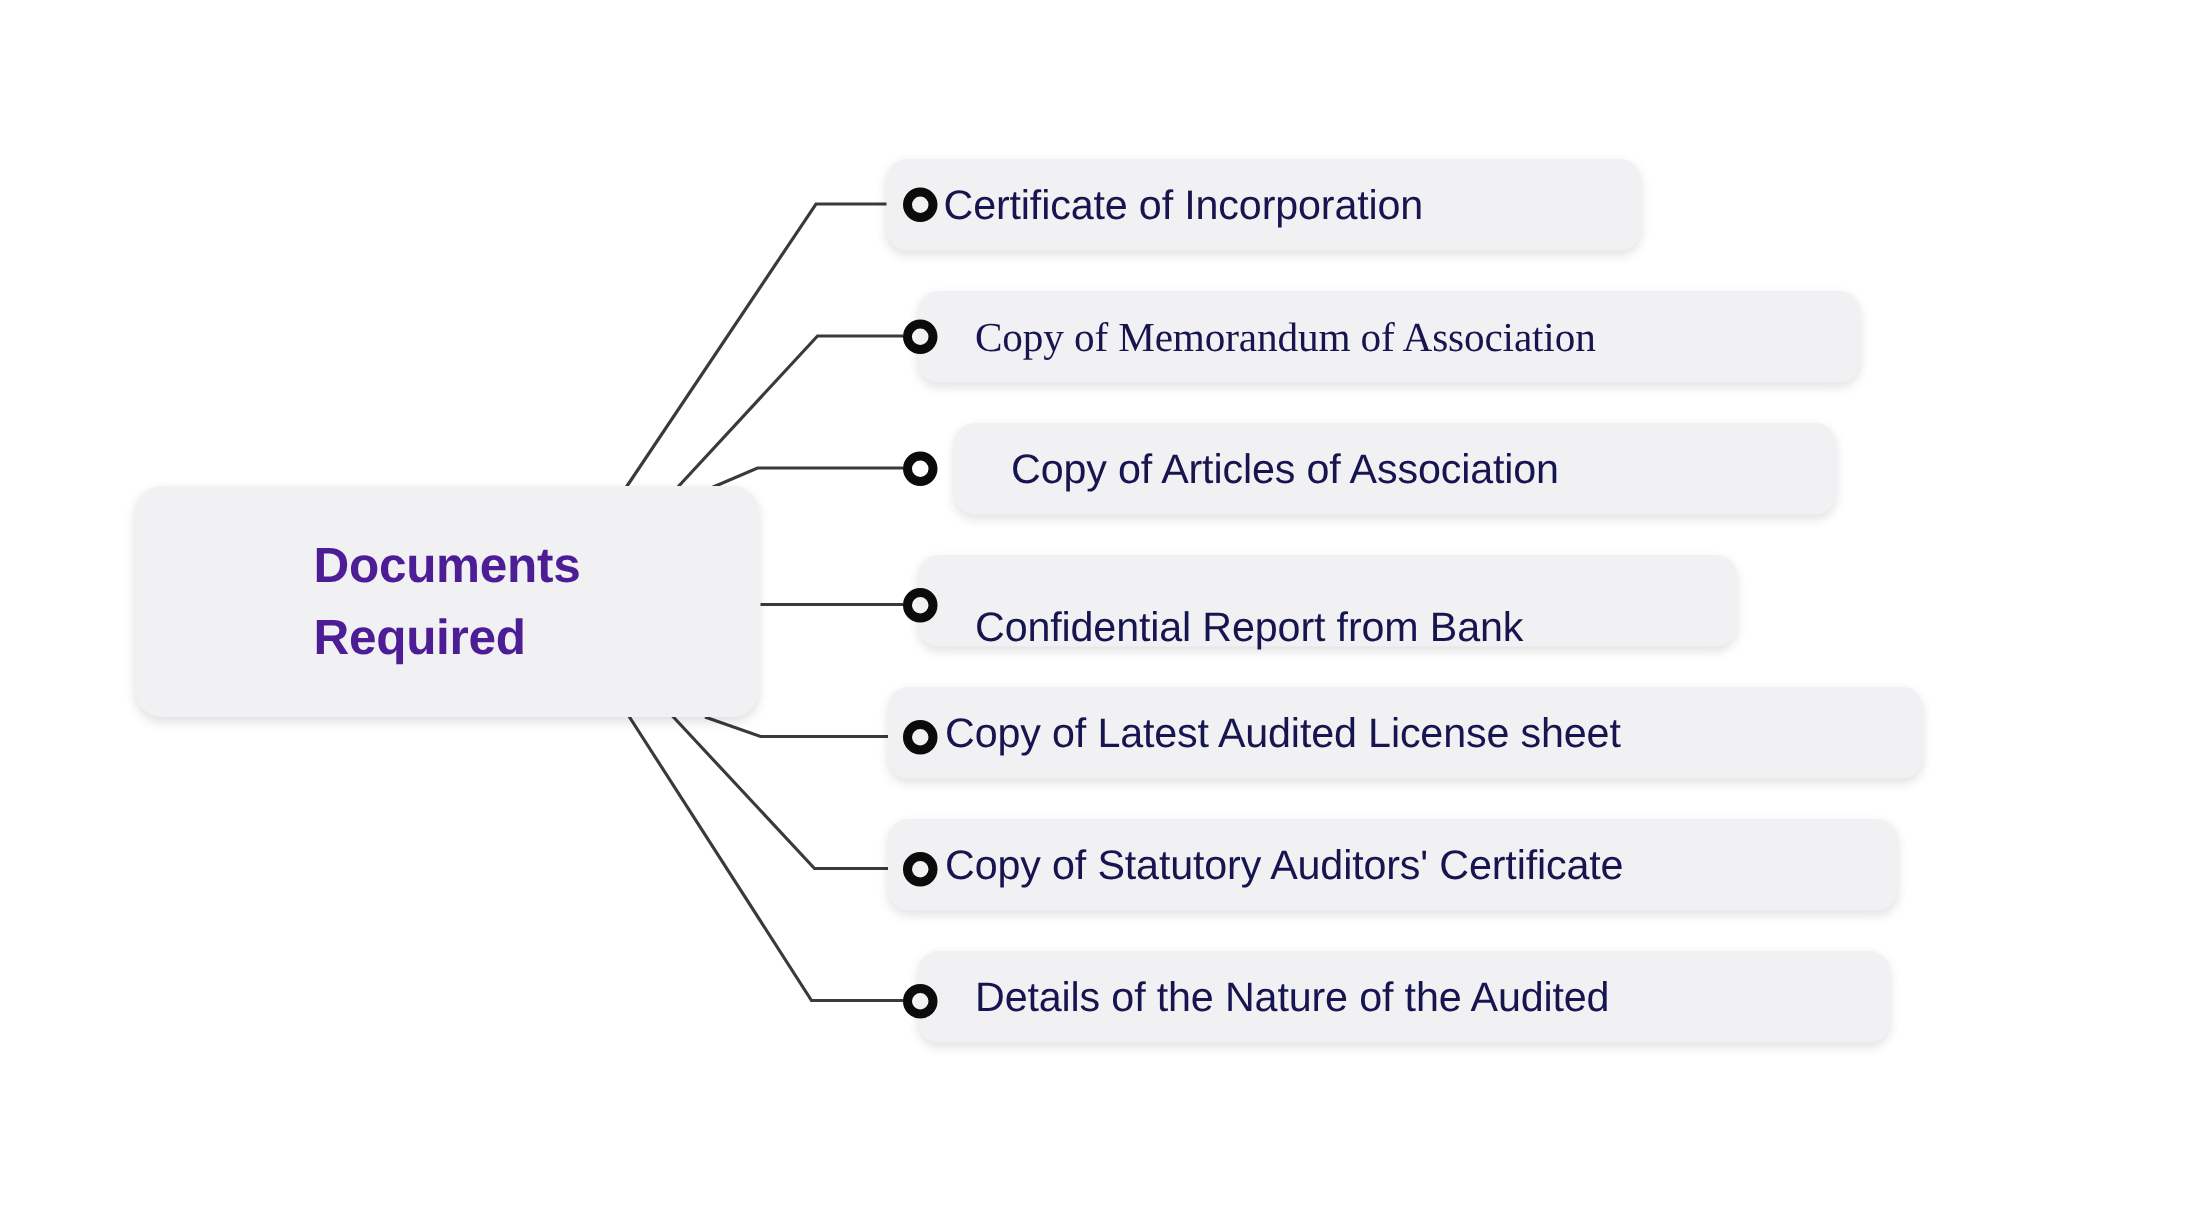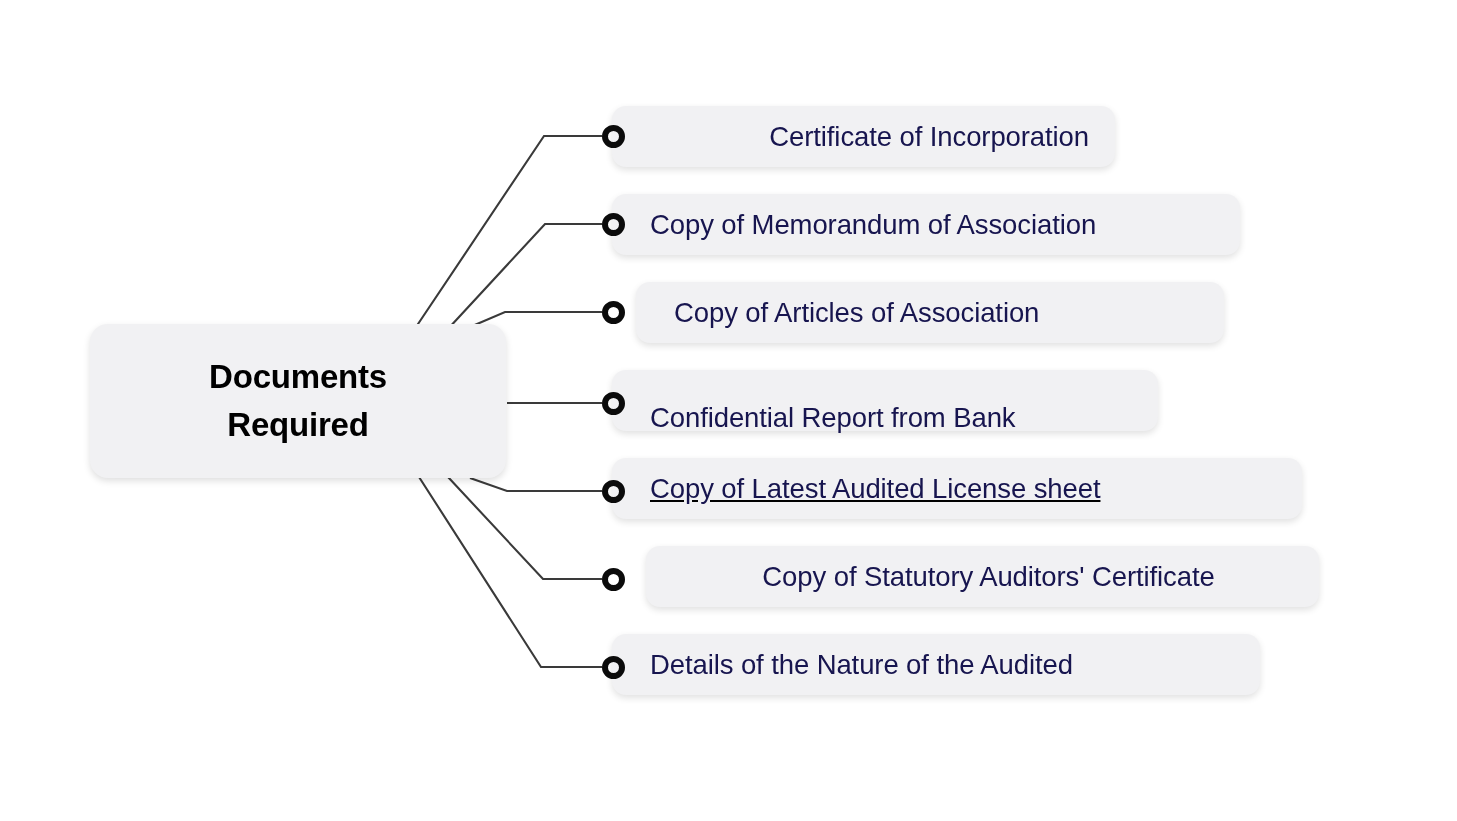--- a/index.html
+++ b/index.html
@@ -35,25 +35,25 @@
     height: 154px;
     background: #f1f1f3;
     border-radius: 18px;
     box-shadow: 0 3px 7px rgba(0,0,0,0.13);
     display: flex;
     align-items: center;
     justify-content: center;
     z-index: 3;
   }
   .center-node-label {
-    color: #000000;
+    color: #4c1d95;
     font-size: 33px;
     font-weight: bold;
     line-height: 1.45;
-    text-align: center;
+    text-align: left;
     letter-spacing: -0.2px;
     white-space: pre-line;
   }
 
   
   .leaf {
     position: absolute;
     height: 61px;
     background: #f1f1f3;
     border-radius: 14px;
@@ -101,41 +101,41 @@
         <path d="M 419,477 L 541,667 L 602,667"></path>
       </g>
   </svg>
 
   <div class="center-node">
     <div class="center-node-label">Documents
 Required</div>
   </div>
 
   <div id="leaf-container">
-      <div class="leaf" style="left: 612px; top: 106px; width: 503px; justify-content: flex-end;">
+      <div class="leaf" style="left: 591px; top: 106px; width: 503px;">
         <div class="leaf-label">Certificate of Incorporation</div>
       </div>
       <div class="ring" style="left: 601.5px; top: 124.5px;"></div>
-      <div class="leaf" style="left: 612px; top: 194px; width: 628px;">
+      <div class="leaf" style="left: 612px; top: 194px; width: 628px; font-family: Liberation Serif, serif;">
         <div class="leaf-label">Copy of Memorandum of Association</div>
       </div>
       <div class="ring" style="left: 601.5px; top: 212.5px;"></div>
       <div class="leaf" style="left: 636px; top: 282px; width: 588px;">
         <div class="leaf-label">Copy of Articles of Association</div>
       </div>
       <div class="ring" style="left: 601.5px; top: 300.5px;"></div>
       <div class="leaf" style="left: 612px; top: 370px; width: 546px; align-items: flex-end;">
         <div class="leaf-label">Confidential Report from Bank</div>
       </div>
       <div class="ring" style="left: 601.5px; top: 391.5px;"></div>
-      <div class="leaf" style="left: 612px; top: 458px; width: 690px; text-decoration: underline;">
+      <div class="leaf" style="left: 592px; top: 458px; width: 690px;">
         <div class="leaf-label">Copy of Latest Audited License sheet</div>
       </div>
       <div class="ring" style="left: 601.5px; top: 479.5px;"></div>
-      <div class="leaf" style="left: 646px; top: 546px; width: 673px; justify-content: center;">
+      <div class="leaf" style="left: 592px; top: 546px; width: 673px;">
         <div class="leaf-label">Copy of Statutory Auditors' Certificate</div>
       </div>
       <div class="ring" style="left: 601.5px; top: 567.5px;"></div>
       <div class="leaf" style="left: 612px; top: 634px; width: 648px;">
         <div class="leaf-label">Details of the Nature of the Audited</div>
       </div>
       <div class="ring" style="left: 601.5px; top: 655.5px;"></div>
     </div>
 
 </div>

